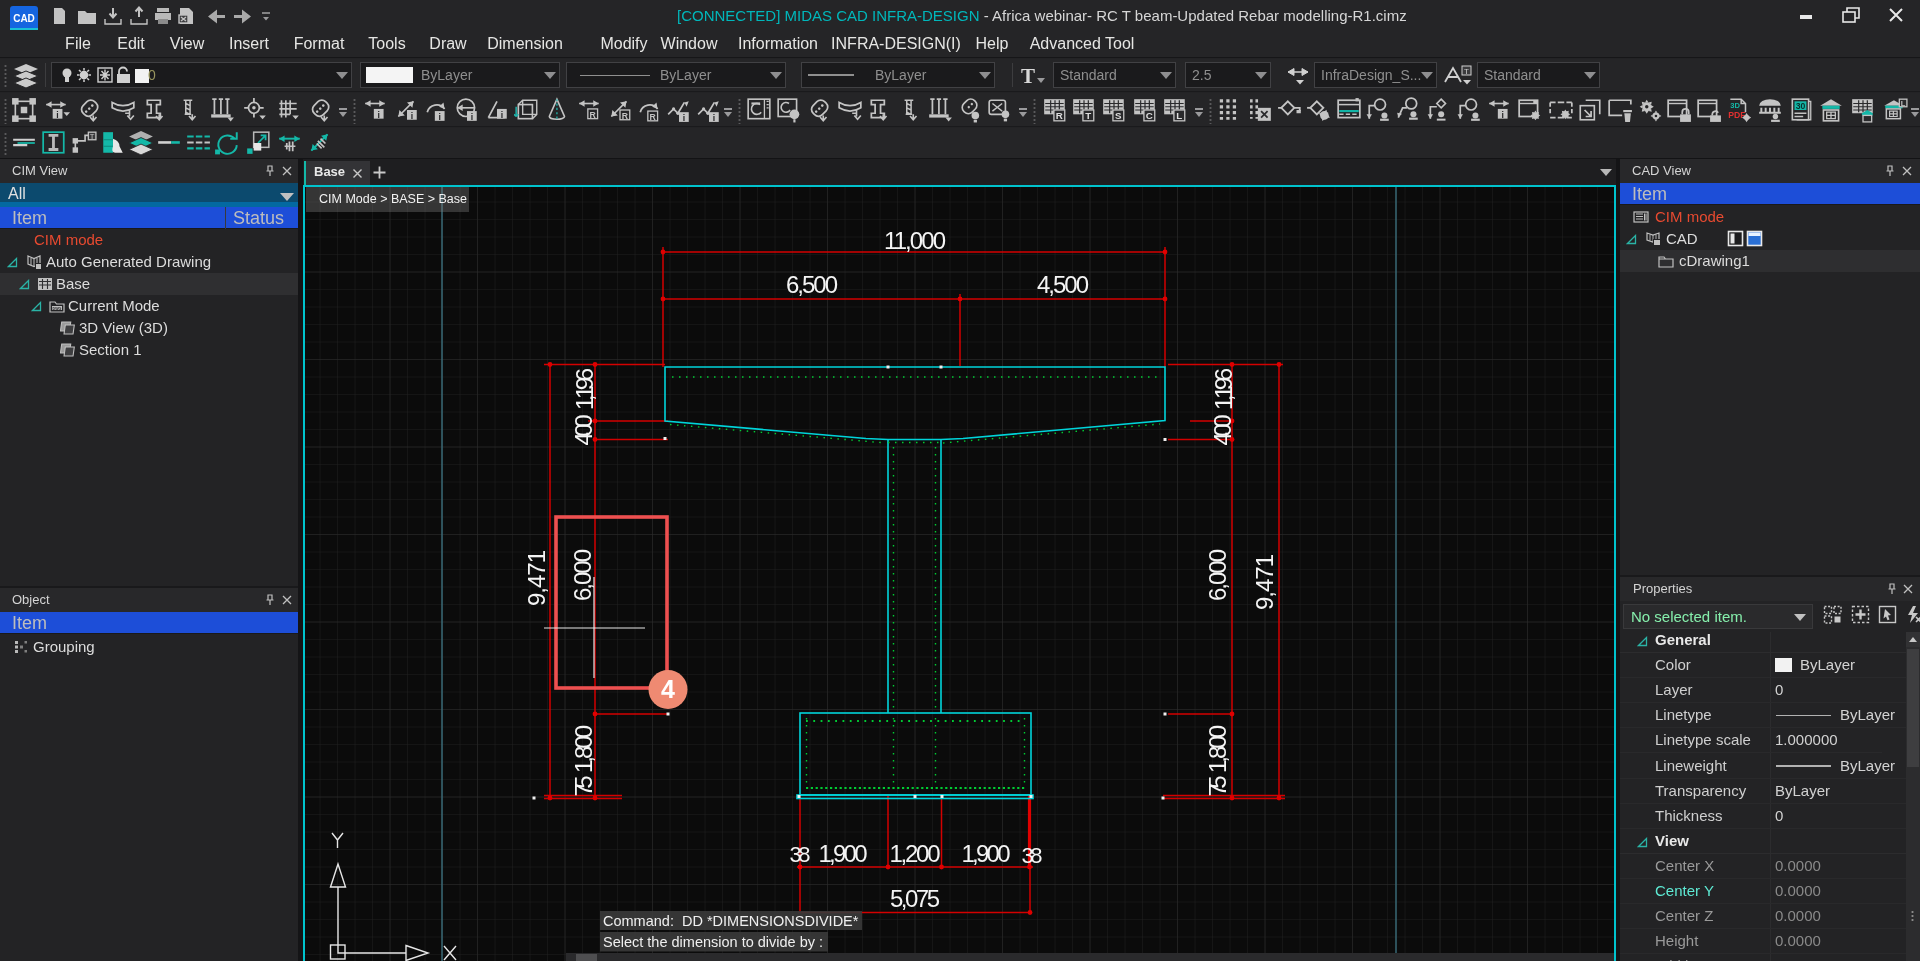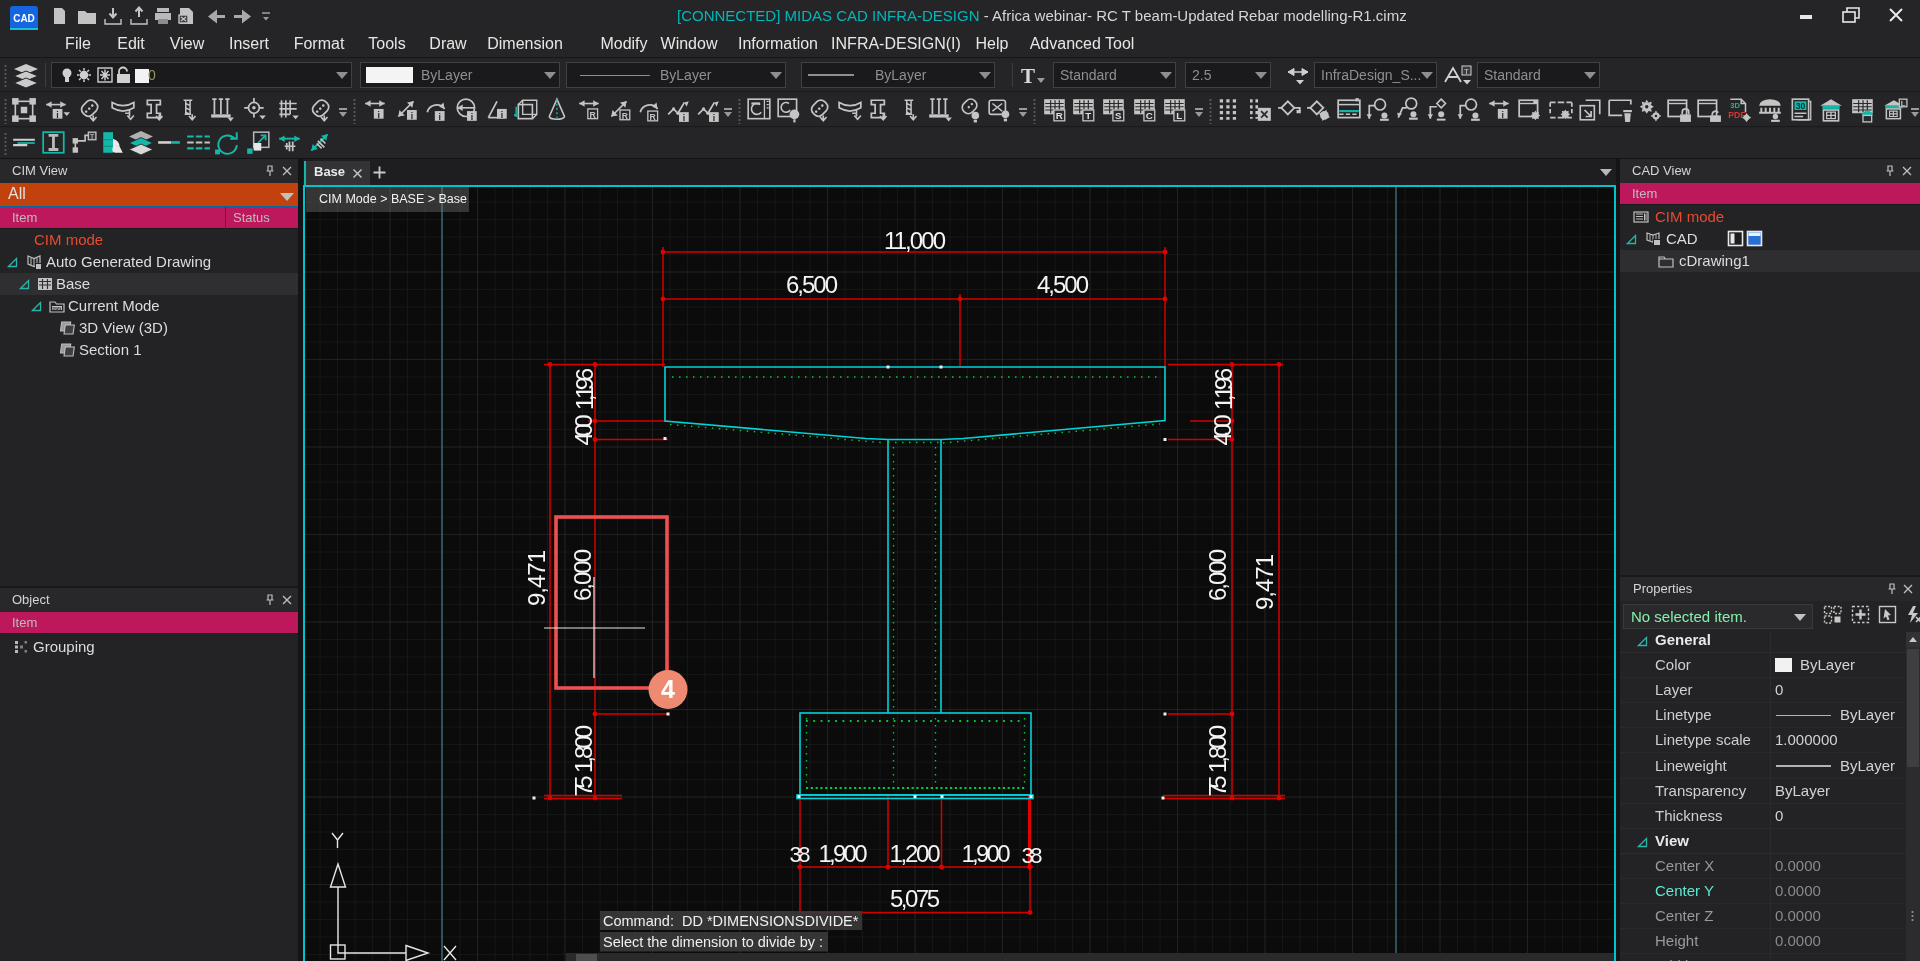--- a/index.html
+++ b/index.html
@@ -13,21 +13,21 @@
 #tb3{position:absolute;left:0;top:128px;width:1920px;height:31px;background:#252527;border-bottom:1px solid #131315}
 .grip{position:absolute;width:5px;background-image:radial-gradient(circle,#5a5a5c 1px,transparent 1.2px);background-size:5px 4px}
 .combo{position:absolute;height:26px;background:#1a1a1c;border:1px solid #414144;color:#8f8f8f;font-size:14px}
 .combo .lbl{position:absolute;top:4px}
 .cdd{position:absolute;right:3px;top:9px;width:0;height:0;border-left:6px solid transparent;border-right:6px solid transparent;border-top:7px solid #8e8e90}
 .vsep{position:absolute;width:1px;background:#3d3d3f}
 .ico{position:absolute;width:26px;height:26px}
 .tinydd{position:absolute;width:0;height:0;border-left:4px solid transparent;border-right:4px solid transparent;border-top:5px solid #9a9a9c}
 .tinybar{position:absolute;width:8px;height:2px;background:#9a9a9c}
 .panel-title{position:absolute;height:24px;color:#d4d4d4;font-size:13px;line-height:24px;background:#28282a}
-.phead{position:absolute;height:22px;background:#be185d;color:#bdbdbd;font-size:13px;line-height:22px;border-bottom:1px solid #19191b}
+.phead{position:absolute;height:22px;background:#1d4ed8;color:#bdbdbd;font-size:18px;line-height:22px;border-bottom:1px solid #19191b}
 .trow{position:absolute;height:22px;color:#dcdcdc;font-size:15px;line-height:22px;white-space:nowrap}
 .pin{position:absolute;width:12px;height:12px}
 .px{position:absolute;width:12px;height:12px}
 </style>
 </head>
 <body>
 
 <div id="titlebar">
   <svg class="abs" style="left:10px;top:6px" width="28" height="30" viewBox="0 0 28 30">
     <rect x="0" y="0" width="28" height="30" rx="3" fill="#1565e0"></rect>
@@ -781,21 +781,21 @@
   </div>
 
 <div class="abs" style="left:0;top:159px;width:298px;height:802px;background:#232325">
   <div class="panel-title" style="left:0;top:0;width:298px"><span style="margin-left:12px">CIM View</span></div>
   <svg class="pin" style="left:264px;top:6px" viewBox="0 0 12 12" stroke="#c0c0c0" fill="none" stroke-width="1.2">
       <path d="M4,1 h4 v5 h-4 z M2.5,6 h7 M6,6 v5"></path>
     </svg>
   <svg class="px" style="left:281px;top:6px" viewBox="0 0 12 12" stroke="#c0c0c0" stroke-width="1.3">
       <path d="M2,2 l8,8 m0,-8 l-8,8"></path>
     </svg>
-  <div class="abs" style="left:0;top:24px;width:298px;height:24px;background:#c2410c;border-bottom:1px solid #0369a1">
+  <div class="abs" style="left:0;top:24px;width:298px;height:24px;background:#0c4a6e;border-bottom:5px solid #0369a1">
     <span style="position:absolute;left:8px;top:2px;font-size:16px;color:#e0e0e0">All</span>
     <div class="abs" style="left:280px;top:10px;width:0;height:0;border-left:7px solid transparent;border-right:7px solid transparent;border-top:8px solid #c0c0c0"></div>
   </div>
   <div class="phead" style="left:0;top:48px;width:298px"><span style="margin-left:12px">Item</span><span style="position:absolute;left:233px">Status</span><span style="position:absolute;left:225px;top:0;width:1px;height:22px;background:#39393b"></span></div>
   <div class="trow" style="left:0;top:70px;width:298px">
       <span style="position:absolute;left:34px;color:#e84a30">CIM mode</span>
     </div>
   <div class="trow" style="left:0;top:92px;width:298px">
     <svg class="abs" style="left:7px;top:6px" width="11" height="11" viewBox="0 0 11 11">
         <path d="M1.5,9.5 h8 v-8 z" fill="none" stroke="#2ab3a6" stroke-width="1.3"></path>

